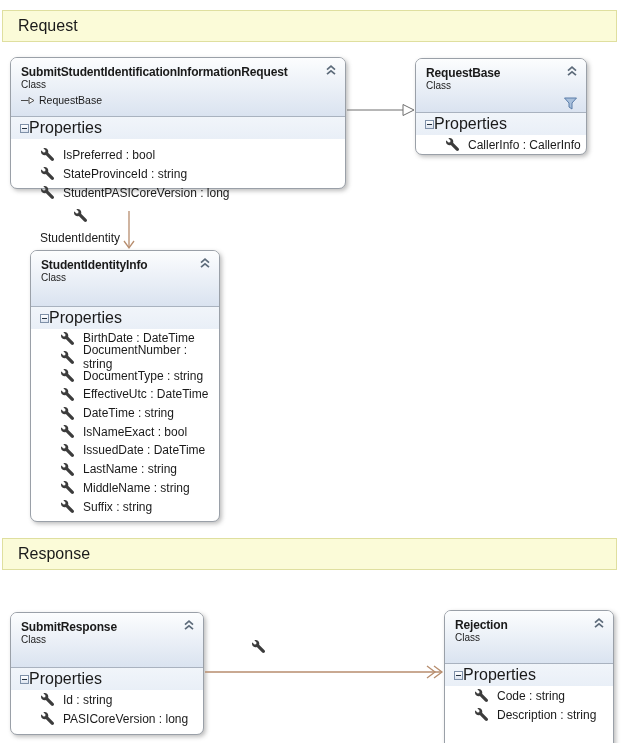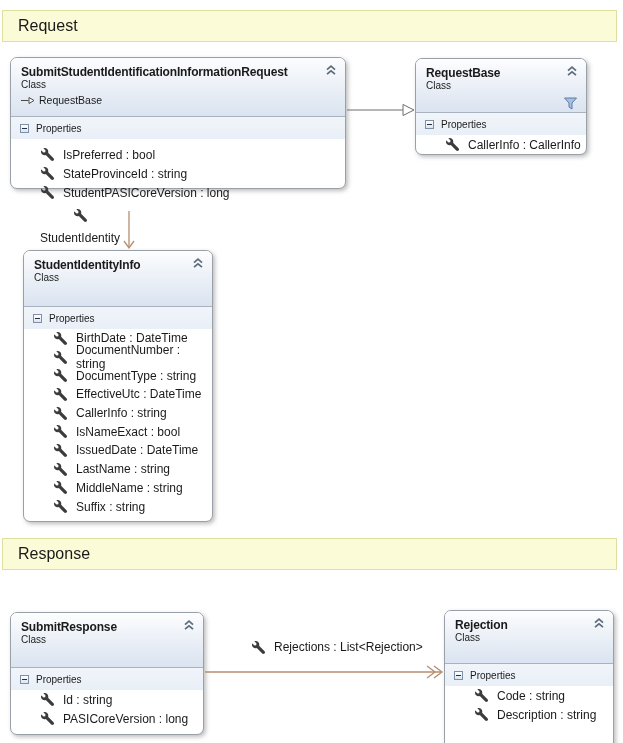--- a/index.html
+++ b/index.html
@@ -33,43 +33,43 @@
   .cls-title {
     font-size:12px; font-weight:bold; line-height:14px; letter-spacing:-0.15px;
     white-space:nowrap; overflow:hidden; padding-right:4px;
   }
   .cls-stereo { font-size:10px; line-height:12px; margin-top:0; }
   .cls-base   { display:flex; align-items:center; gap:4px; font-size:10.5px; margin-top:3px; }
   .collapse-btn { position:absolute; top:7px; right:8px; width:12px; height:11px; cursor:pointer; }
   .filter-btn   { position:absolute; right:9px; bottom:3px; width:13px; height:13px; cursor:pointer; }
 
   .compartment {
-    height:22px; display:flex; align-items:center; gap:7px; padding-left:9px;
+    height:22px; display:flex; align-items:center; padding-left:9px;
     background:linear-gradient(var(--comp-top,#F1F5FA), var(--comp-bottom,#E9EFF7));
-    font-size:10px; box-sizing:border-box;
+    font-size:16px; box-sizing:border-box;
   }
   .minus-box {
     width:9px; height:9px; box-sizing:border-box; position:relative;
     border:1px solid #7E90A8; background:linear-gradient(#ffffff,#dce4f0); cursor:pointer;
   }
   .minus-box::after {
     content:""; position:absolute; left:1px; right:1px; top:3px; height:1px; background:#22303f;
   }
   .prop-row { display:flex; align-items:center; gap:9px; padding-left:30px; height:19px; font-size:12px; }
   .prop-row svg, .assoc-label svg { display:block; flex:0 0 auto; }
 
   
   #cls-submit-request        { left:10px;  top:57px;  width:336px; height:132px; }
   #cls-submit-request .cls-header { height:59px; }
   #cls-submit-request .rows  { padding-top:6px; }
 
   #cls-request-base          { left:415px; top:58px;  width:172px; height:97px; }
   #cls-request-base .cls-header { height:54px; }
 
-  #cls-student-identity-info { left:23px;  top:250px; width:190px; height:272px; }
+  #cls-student-identity-info { left:30px;  top:250px; width:190px; height:272px; }
   #cls-student-identity-info .cls-header { height:56px; }
   #cls-student-identity-info .prop-row { height:18.7px; }
 
   #cls-submit-response       { left:10px;  top:612px; width:194px; height:123px; }
   #cls-submit-response .cls-header { height:55px; }
 
   #cls-rejection             { left:444px; top:610px; width:170px; height:151px; }
   #cls-rejection .cls-header { height:53px; }
 
   
@@ -217,21 +217,21 @@
           <svg width="13" height="13" viewBox="0 0 512 512">
             <path transform="translate(512,0) scale(-1,1)" fill="#3c3c3c" d="M507.73 109.1c-2.24-9.03-13.54-12.09-20.12-5.51l-74.36 74.36-67.88-11.31-11.31-67.88 74.36-74.36c6.62-6.62 3.43-17.9-5.66-20.16-47.38-11.74-99.55.91-136.58 37.93-39.64 39.64-50.55 97.1-34.05 147.2L18.74 402.76c-24.99 24.99-24.99 65.51 0 90.5 24.99 24.99 65.51 24.99 90.5 0l213.21-213.21c50.12 16.71 107.47 5.68 147.37-34.22 37.07-37.07 49.7-89.32 37.91-136.73z"></path>
           </svg>
           <span>EffectiveUtc : DateTime</span>
         </div>
 
         <div class="prop-row">
           <svg width="13" height="13" viewBox="0 0 512 512">
             <path transform="translate(512,0) scale(-1,1)" fill="#3c3c3c" d="M507.73 109.1c-2.24-9.03-13.54-12.09-20.12-5.51l-74.36 74.36-67.88-11.31-11.31-67.88 74.36-74.36c6.62-6.62 3.43-17.9-5.66-20.16-47.38-11.74-99.55.91-136.58 37.93-39.64 39.64-50.55 97.1-34.05 147.2L18.74 402.76c-24.99 24.99-24.99 65.51 0 90.5 24.99 24.99 65.51 24.99 90.5 0l213.21-213.21c50.12 16.71 107.47 5.68 147.37-34.22 37.07-37.07 49.7-89.32 37.91-136.73z"></path>
           </svg>
-          <span>CallerInfo : string</span>
+          <span>DateTime : string</span>
         </div>
 
         <div class="prop-row">
           <svg width="13" height="13" viewBox="0 0 512 512">
             <path transform="translate(512,0) scale(-1,1)" fill="#3c3c3c" d="M507.73 109.1c-2.24-9.03-13.54-12.09-20.12-5.51l-74.36 74.36-67.88-11.31-11.31-67.88 74.36-74.36c6.62-6.62 3.43-17.9-5.66-20.16-47.38-11.74-99.55.91-136.58 37.93-39.64 39.64-50.55 97.1-34.05 147.2L18.74 402.76c-24.99 24.99-24.99 65.51 0 90.5 24.99 24.99 65.51 24.99 90.5 0l213.21-213.21c50.12 16.71 107.47 5.68 147.37-34.22 37.07-37.07 49.7-89.32 37.91-136.73z"></path>
           </svg>
           <span>IsNameExact : bool</span>
         </div>
 
         <div class="prop-row">
@@ -346,16 +346,15 @@
   <div class="assoc-label" id="label-student-identity">
     <svg width="13" height="13" viewBox="0 0 512 512">
         <path transform="translate(512,0) scale(-1,1)" fill="#3c3c3c" d="M507.73 109.1c-2.24-9.03-13.54-12.09-20.12-5.51l-74.36 74.36-67.88-11.31-11.31-67.88 74.36-74.36c6.62-6.62 3.43-17.9-5.66-20.16-47.38-11.74-99.55.91-136.58 37.93-39.64 39.64-50.55 97.1-34.05 147.2L18.74 402.76c-24.99 24.99-24.99 65.51 0 90.5 24.99 24.99 65.51 24.99 90.5 0l213.21-213.21c50.12 16.71 107.47 5.68 147.37-34.22 37.07-37.07 49.7-89.32 37.91-136.73z"></path>
       </svg>
     <span>StudentIdentity</span>
   </div>
   <div class="assoc-label" id="label-rejections">
     <svg width="13" height="13" viewBox="0 0 512 512">
         <path transform="translate(512,0) scale(-1,1)" fill="#3c3c3c" d="M507.73 109.1c-2.24-9.03-13.54-12.09-20.12-5.51l-74.36 74.36-67.88-11.31-11.31-67.88 74.36-74.36c6.62-6.62 3.43-17.9-5.66-20.16-47.38-11.74-99.55.91-136.58 37.93-39.64 39.64-50.55 97.1-34.05 147.2L18.74 402.76c-24.99 24.99-24.99 65.51 0 90.5 24.99 24.99 65.51 24.99 90.5 0l213.21-213.21c50.12 16.71 107.47 5.68 147.37-34.22 37.07-37.07 49.7-89.32 37.91-136.73z"></path>
       </svg>
-    <span>Rejections : List&lt;Rejection&gt;</span>
   </div>
 
 </div>
 
 </body></html>

